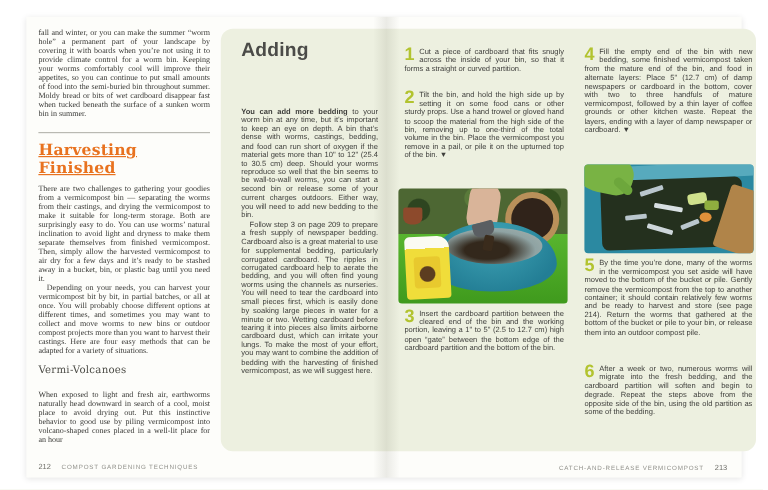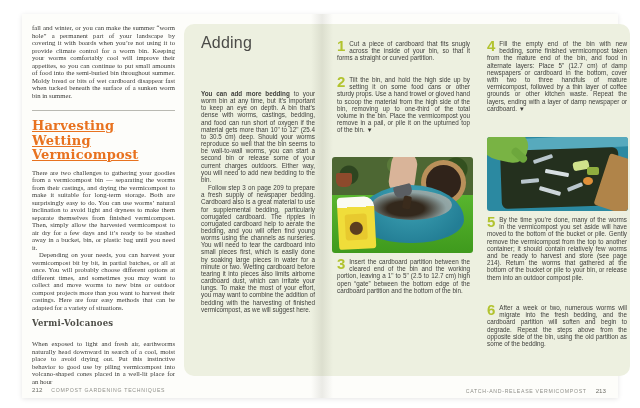--- a/index.html
+++ b/index.html
@@ -25,38 +25,38 @@
     margin:0;font-family:"Liberation Serif", serif;font-size:6.7px;line-height:7.5px;
     color:#3b3b38;text-align:justify;
   }
   .divider{border:none;border-top:1px solid #b9b9b2;margin:11px 0 8px 0;}
   .harvest-heading{
     margin:0 0 6px 0;font-family:"DejaVu Serif", serif;font-weight:700;
     font-size:13px;line-height:14.5px;color:#e8721f;letter-spacing:0.2px;text-decoration:underline;
   }
   .indent{text-indent:7px;}
   .sub-heading{
-    margin:7px 0 12px 0;font-family:"DejaVu Serif", serif;font-weight:700;
+    margin:7px 0 12px 0;font-family:"DejaVu Serif", serif;font-weight:400;
     font-size:8.5px;color:#4c4c46;letter-spacing:0.2px;
   }
   .footer-left{position:absolute;left:32px;top:386px;z-index:2;
     font-size:5.2px;letter-spacing:0.7px;color:#90908a;}
   .footer-right{position:absolute;right:34px;top:387px;z-index:2;text-align:right;
     font-size:5.2px;letter-spacing:0.7px;color:#90908a;}
   .page-num{font-size:6.2px;color:#6d6d67;letter-spacing:0;}
   .footer-left .page-num{margin-right:9px;}
   .footer-right .page-num{margin-left:9px;}
 
   
   .panel{
     position:absolute;left:184px;top:24px;width:446px;height:352px;z-index:1;
     background:#edf0e0;border-radius:10px;
   }
   .panel-title{position:absolute;left:201px;top:33px;z-index:2;
-    font-size:16px;line-height:20px;font-weight:400;letter-spacing:0.2px;}
+    font-size:16px;line-height:20px;font-weight:700;letter-spacing:0.2px;}
   .panel-title .t1{color:#4b4b48;}
   .panel-title .t2{color:#e8721f;}
   .panel-intro{position:absolute;left:201px;top:90px;width:114px;z-index:2;
     font-size:6.3px;line-height:7.15px;color:#3e3e3b;text-align:justify;}
   .panel-intro p{margin:0;}
   .panel-intro .p2{text-indent:7px;margin-top:1px;}
   .lead-bold{font-weight:700;}
 
   .step{position:absolute;z-index:2;font-size:6.3px;line-height:7.2px;
     color:#3e3e3b;text-align:justify;}
@@ -135,22 +135,21 @@
 
 <div class="spread"></div>
 
 <div class="panel"></div>
 
 <div class="left-col">
   <p class="body-serif">fall and winter, or you can make the summer “worm hole” a permanent part of your landscape by covering it with boards when you’re not using it to provide climate control for a worm bin. Keeping your worms comfortably cool will improve their appetites, so you can continue to put small amounts of food into the semi-buried bin throughout summer. Moldy bread or bits of wet cardboard disappear fast when tucked beneath the surface of a sunken worm bin in summer.</p>
   <hr class="divider">
   <div class="harvest-heading">
     <div>Harvesting</div>
-    <div>Wetting</div>
-    <div>Vermicompost</div>
+    <div>Finished</div>
   </div>
   <p class="body-serif">There are two challenges to gathering your goodies from a vermicompost bin — separating the worms from their castings, and drying the vermicompost to make it suitable for long-term storage. Both are surprisingly easy to do. You can use worms’ natural inclination to avoid light and dryness to make them separate themselves from finished vermicompost. Then, simply allow the harvested vermicompost to air dry for a few days and it’s ready to be stashed away in a bucket, bin, or plastic bag until you need it.</p>
   <p class="body-serif indent">Depending on your needs, you can harvest your vermicompost bit by bit, in partial batches, or all at once. You will probably choose different options at different times, and sometimes you may want to collect and move worms to new bins or outdoor compost projects more than you want to harvest their castings. Here are four easy methods that can be adapted for a variety of situations.</p>
   <h2 class="sub-heading">Vermi-Volcanoes</h2>
   <p class="body-serif">When exposed to light and fresh air, earthworms naturally head downward in search of a cool, moist place to avoid drying out. Put this instinctive behavior to good use by piling vermicompost into volcano-shaped cones placed in a well-lit place for an hour</p>
 </div>
 
 <div class="panel-title">
   <div class="t1">Adding</div>
 </div>

